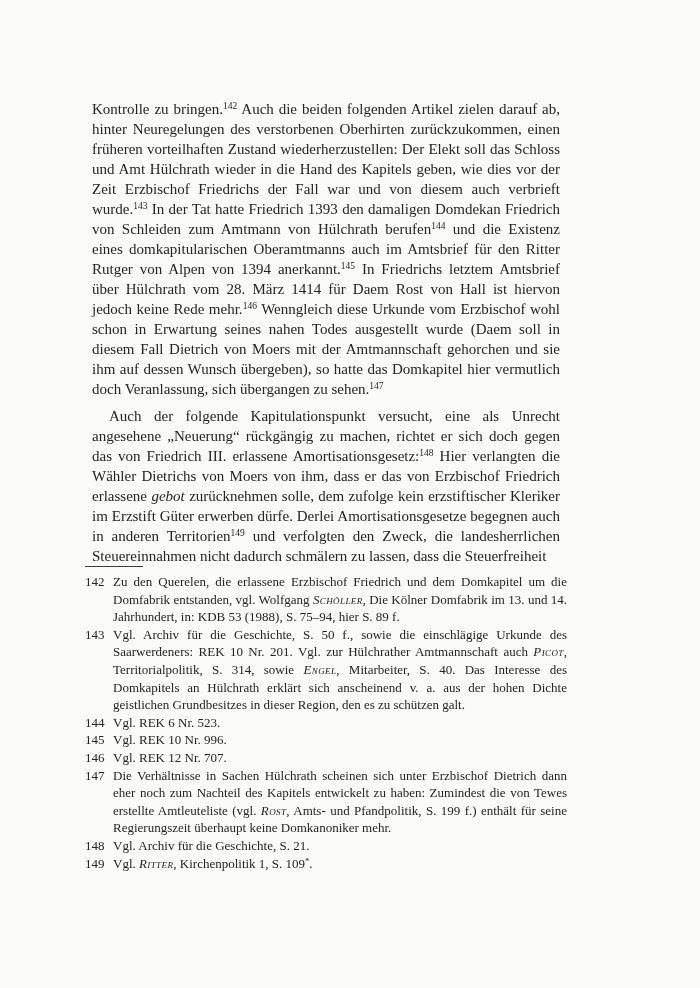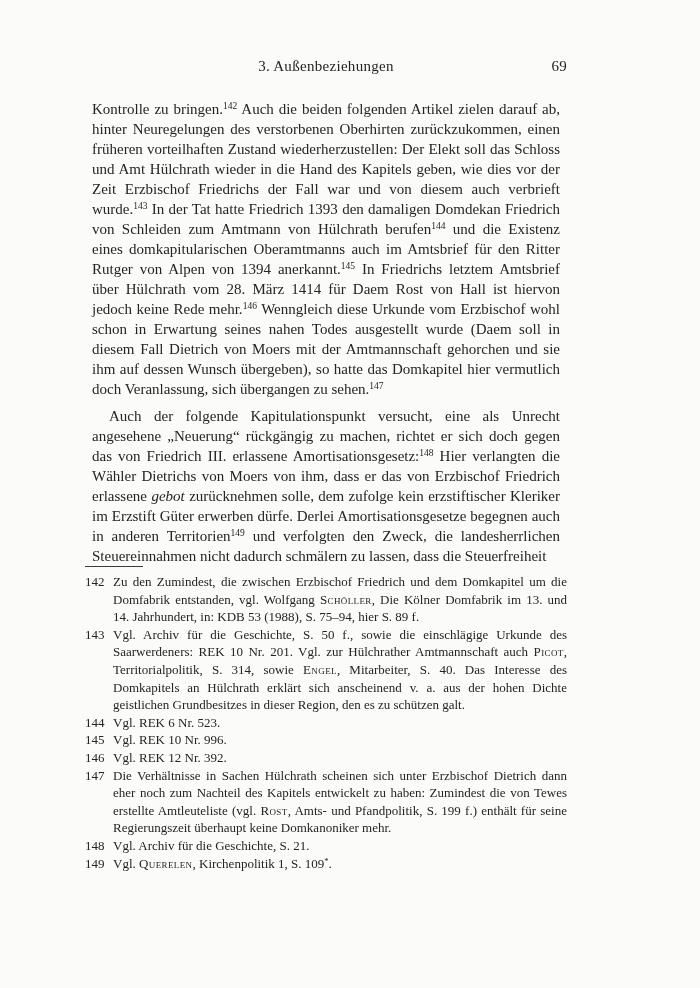--- a/index.html
+++ b/index.html
@@ -77,66 +77,63 @@
     flex: 0 0 28px;
     text-align: left;
   }
   .fn-body {
     flex: 1 1 auto;
     text-align: justify;
   }
   .sc {
     font-variant: small-caps;
     letter-spacing: 0.03em;
+    font-style: italic;
   }
   .fn-body sup.fnref { font-size: 8.5px; top: -4px; }
 </style>
 </head>
 <body>
 
 <div class="page">
-  <div class="running-header">
-    <span class="chapter-title">3. Außenbeziehungen</span>
-    <span class="page-number">69</span>
-  </div>
 
   <div class="body-text" id="body-text">
       <p class="para"><span>Kontrolle zu bringen.</span><sup class="fnref">142</sup><span> Auch die beiden folgenden Artikel zielen darauf ab, hinter Neuregelungen des verstorbenen Oberhirten zurückzukommen, einen früheren vorteilhaften Zustand wiederherzustellen: Der Elekt soll das Schloss und Amt Hülchrath wieder in die Hand des Kapitels geben, wie dies vor der Zeit Erzbischof Friedrichs der Fall war und von diesem auch verbrieft wurde.</span><sup class="fnref">143</sup><span> In der Tat hatte Friedrich 1393 den damaligen Domdekan Friedrich von Schleiden zum Amtmann von Hülchrath berufen</span><sup class="fnref">144</sup><span> und die Existenz eines domkapitularischen Oberamtmanns auch im Amtsbrief für den Ritter Rutger von Alpen von 1394 anerkannt.</span><sup class="fnref">145</sup><span> In Friedrichs letztem Amtsbrief über Hülchrath vom 28. März 1414 für Daem Rost von Hall ist hiervon jedoch keine Rede mehr.</span><sup class="fnref">146</sup><span> Wenngleich diese Urkunde vom Erzbischof wohl schon in Erwartung seines nahen Todes ausgestellt wurde (Daem soll in diesem Fall Dietrich von Moers mit der Amtmannschaft gehorchen und sie ihm auf dessen Wunsch übergeben), so hatte das Domkapitel hier vermutlich doch Veranlassung, sich übergangen zu sehen.</span><sup class="fnref">147</sup></p>
       <p class="para indent"><span>Auch der folgende Kapitulationspunkt versucht, eine als Unrecht angesehene „Neuerung“ rückgängig zu machen, richtet er sich doch gegen das von Friedrich III. erlassene Amortisationsgesetz:</span><sup class="fnref">148</sup><span> Hier verlangten die Wähler Dietrichs von Moers von ihm, dass er das von Erzbischof Friedrich erlassene </span><i>gebot</i><span> zurücknehmen solle, dem zufolge kein erzstiftischer Kleriker im Erzstift Güter erwerben dürfe. Derlei Amortisationsgesetze begegnen auch in anderen Territorien</span><sup class="fnref">149</sup><span> und verfolgten den Zweck, die landesherrlichen Steuereinnahmen nicht dadurch schmälern zu lassen, dass die Steuerfreiheit</span></p>
     </div>
 
   <div class="fn-separator"></div>
 
   <div class="footnotes" id="footnotes">
       <div class="fn">
         <span class="fn-num">142</span>
-        <span class="fn-body"><span>Zu den Zumindest, die zwischen Erzbischof Friedrich und dem Domkapitel um die Domfabrik entstanden, vgl. Wolfgang </span><span class="sc">Schöller</span><span>, Die Kölner Domfabrik im 13. und 14. Jahrhundert, in: KDB 53 (1988), S. 75–94, hier S. 89 f.</span></span>
+        <span class="fn-body"><span>Zu den Querelen, die erlassene Erzbischof Friedrich und dem Domkapitel um die Domfabrik entstanden, vgl. Wolfgang </span><span class="sc">Schöller</span><span>, Die Kölner Domfabrik im 13. und 14. Jahrhundert, in: KDB 53 (1988), S. 75–94, hier S. 89 f.</span></span>
       </div>
       <div class="fn">
         <span class="fn-num">143</span>
         <span class="fn-body"><span>Vgl. Archiv für die Geschichte, S. 50 f., sowie die einschlägige Urkunde des Saarwerdeners: REK 10 Nr. 201. Vgl. zur Hülchrather Amtmannschaft auch </span><span class="sc">Picot</span><span>, Territorialpolitik, S. 314, sowie </span><span class="sc">Engel</span><span>, Mitarbeiter, S. 40. Das Interesse des Domkapitels an Hülchrath erklärt sich anscheinend v. a. aus der hohen Dichte geistlichen Grundbesitzes in dieser Region, den es zu schützen galt.</span></span>
       </div>
       <div class="fn">
         <span class="fn-num">144</span>
         <span class="fn-body"><span>Vgl. REK 6 Nr. 523.</span></span>
       </div>
       <div class="fn">
         <span class="fn-num">145</span>
         <span class="fn-body"><span>Vgl. REK 10 Nr. 996.</span></span>
       </div>
       <div class="fn">
         <span class="fn-num">146</span>
-        <span class="fn-body"><span>Vgl. REK 12 Nr. 392.</span></span>
+        <span class="fn-body"><span>Vgl. REK 12 Nr. 707.</span></span>
       </div>
       <div class="fn">
         <span class="fn-num">147</span>
         <span class="fn-body"><span>Die Verhältnisse in Sachen Hülchrath scheinen sich unter Erzbischof Dietrich dann eher noch zum Nachteil des Kapitels entwickelt zu haben: Zumindest die von Tewes erstellte Amtleuteliste (vgl. </span><span class="sc">Rost</span><span>, Amts- und Pfandpolitik, S. 199 f.) enthält für seine Regierungszeit überhaupt keine Domkanoniker mehr.</span></span>
       </div>
       <div class="fn">
         <span class="fn-num">148</span>
         <span class="fn-body"><span>Vgl. Archiv für die Geschichte, S. 21.</span></span>
       </div>
       <div class="fn">
         <span class="fn-num">149</span>
-        <span class="fn-body"><span>Vgl. </span><span class="sc">Querelen</span><span>, Kirchenpolitik 1, S. 109</span><sup class="fnref">*</sup><span>.</span></span>
+        <span class="fn-body"><span>Vgl. </span><span class="sc">Ritter</span><span>, Kirchenpolitik 1, S. 109</span><sup class="fnref">*</sup><span>.</span></span>
       </div>
     </div>
 </div>
 
 </body></html>

